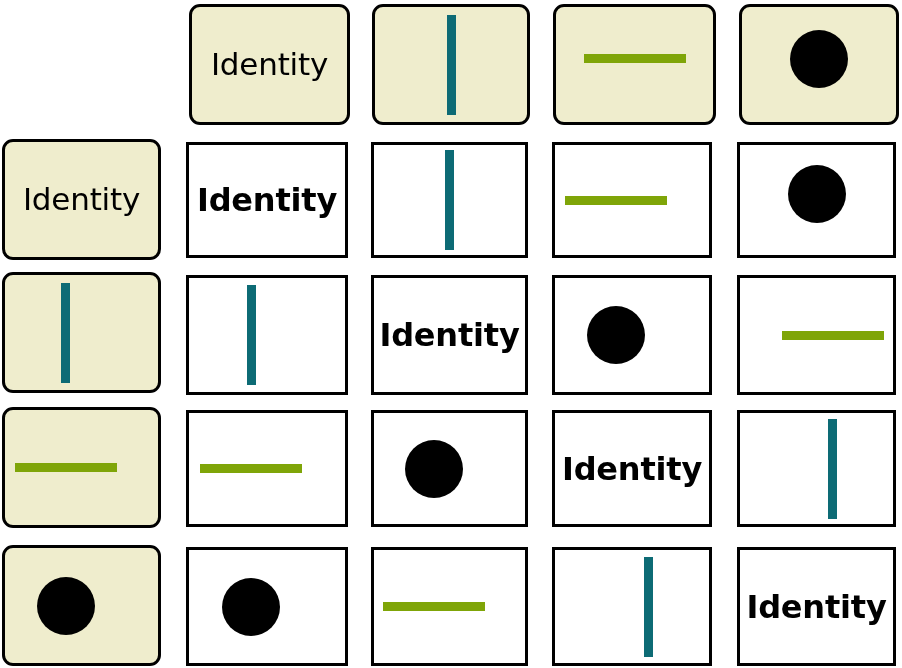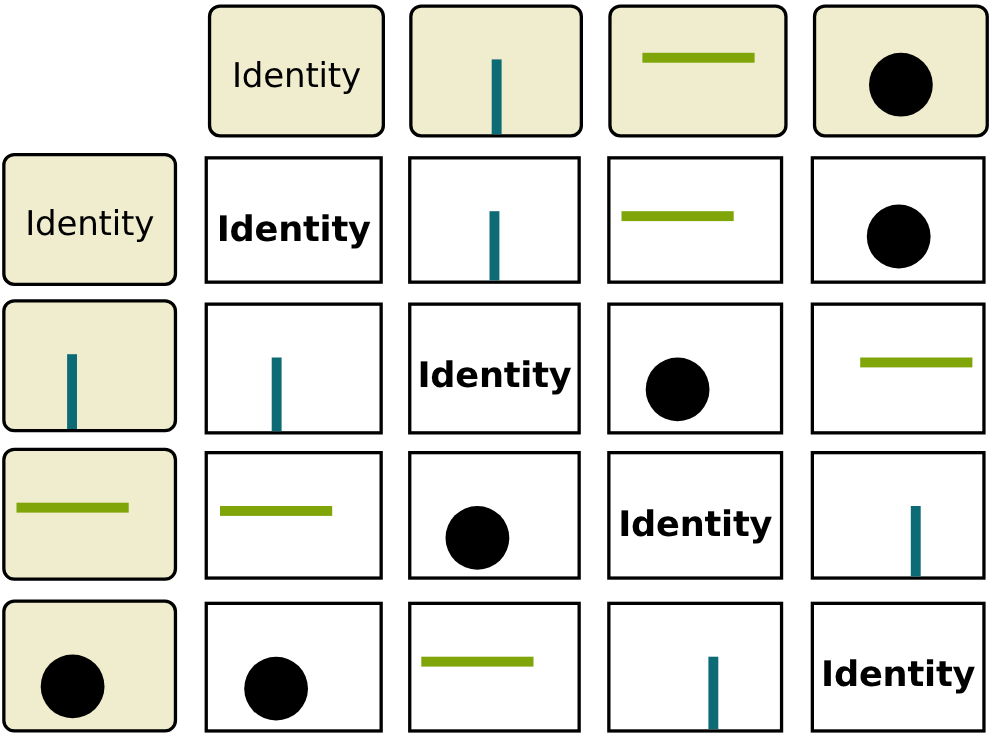--- a/index.html
+++ b/index.html
@@ -41,22 +41,22 @@
   .cell.corner-blank {
     background: transparent;
     border: none;
   }
 
   
   .glyph {
     position: absolute;
     left: 0; top: 0; right: 0; bottom: 0;
     display: flex;
+    align-items: center;
     justify-content: center;
-    margin-top: 47px;
   }
 
   
   .ident {
     font-size: 32px;
     line-height: 1;
     color: #000000;
     font-weight: bold;
     letter-spacing: -0.2px;
     white-space: nowrap;

